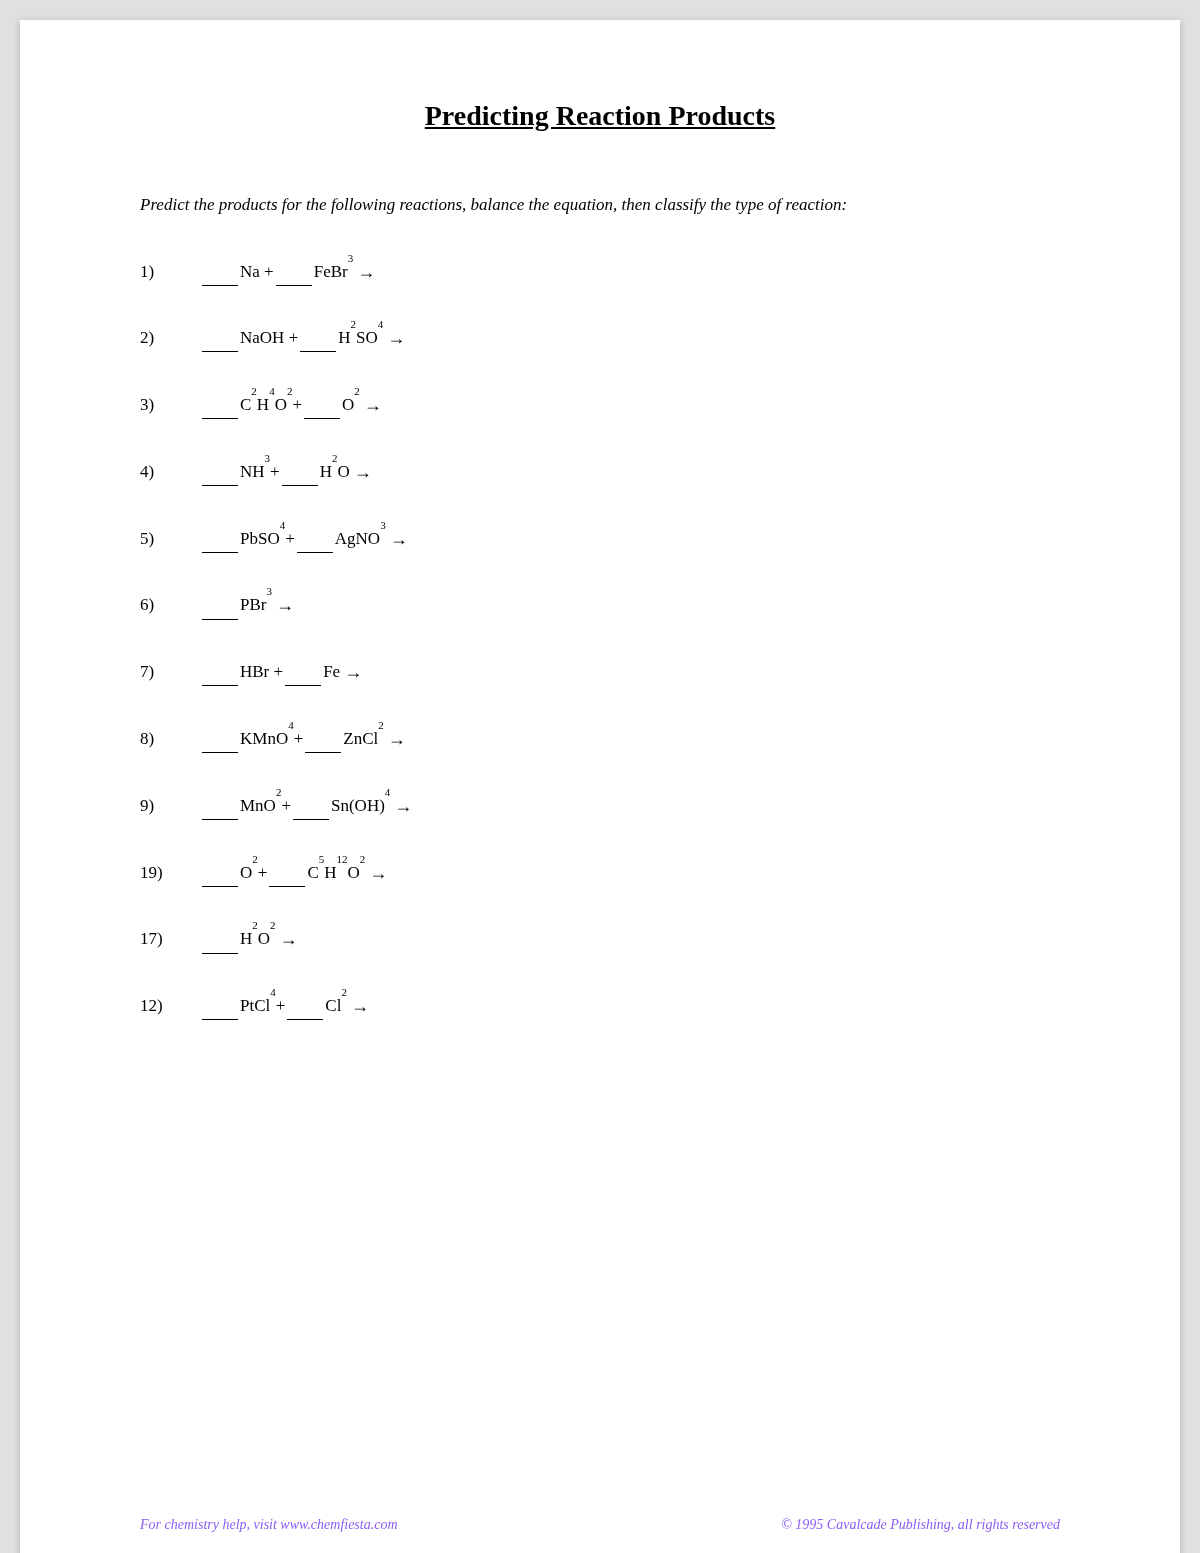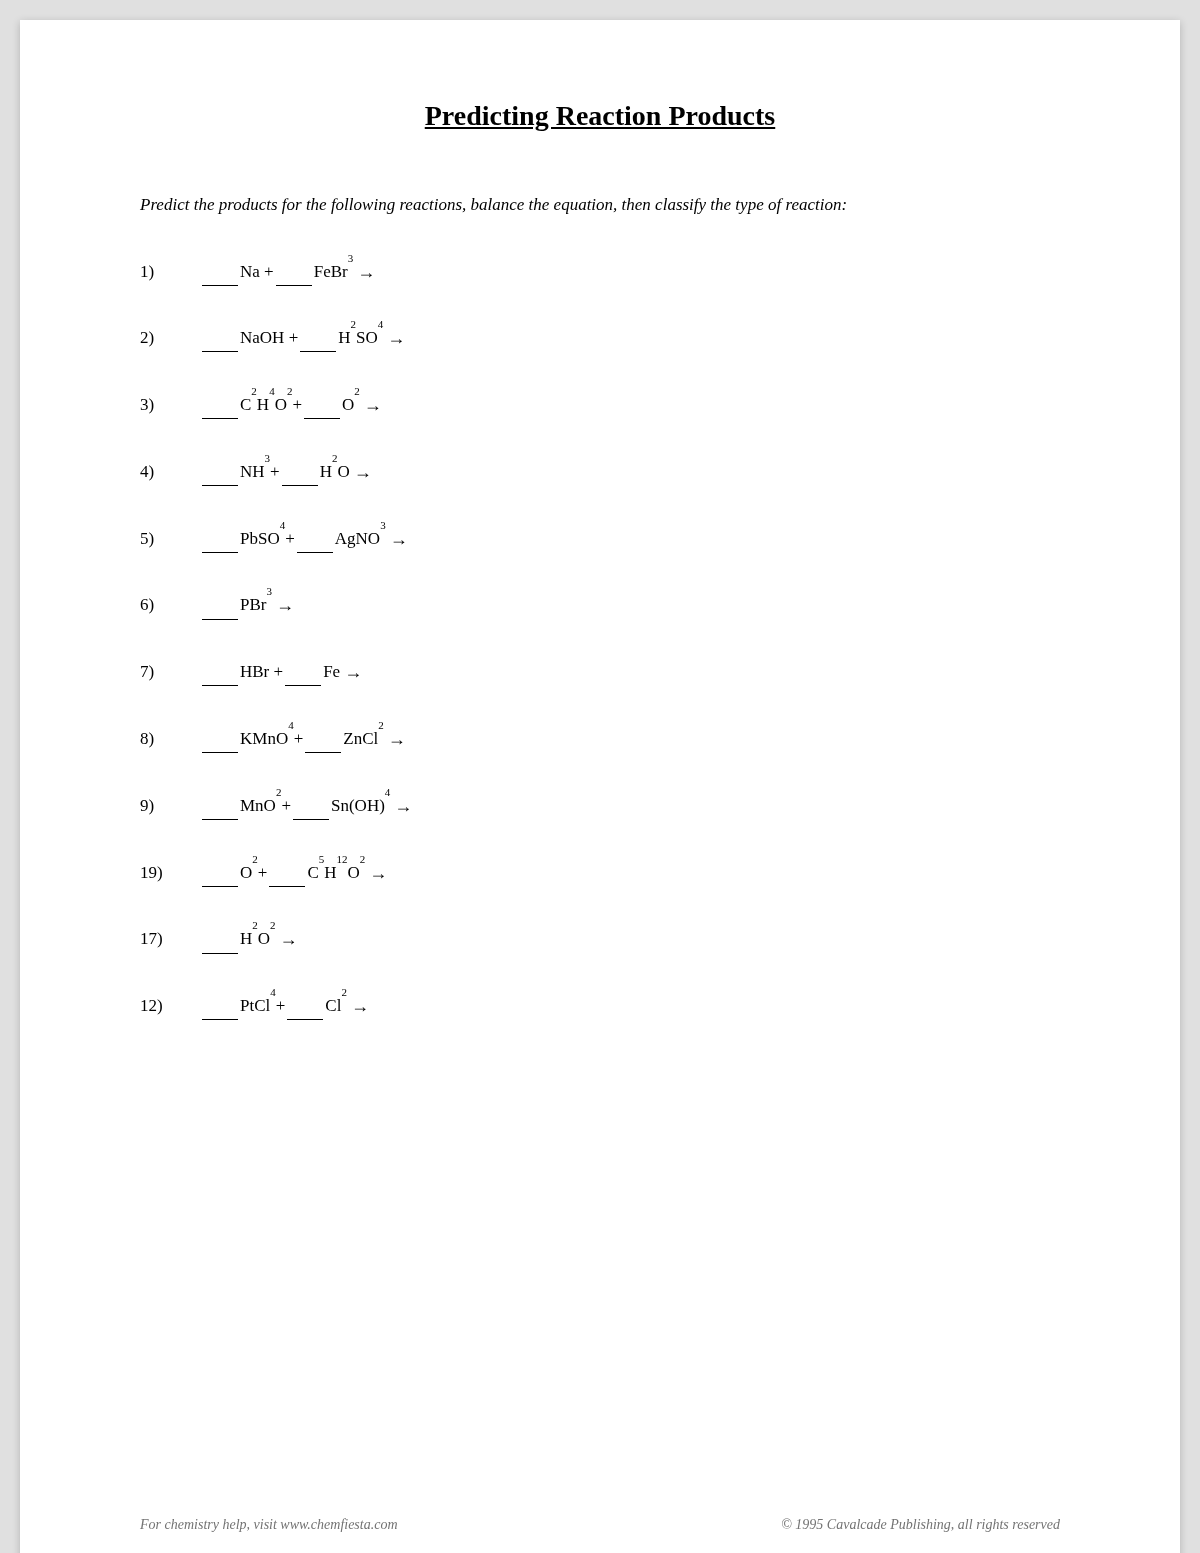--- a/index.html
+++ b/index.html
@@ -91,21 +91,21 @@
     .footer {
       position: absolute;
       bottom: 40px;
       left: 120px;
       right: 120px;
       display: flex;
       justify-content: space-between;
       font-style: italic;
       font-size: 14px;
       font-family: 'Times New Roman', Times, serif;
-      color: #737373;
+      color: #8b5cf6;
     }
   </style>
 </head>
 <body>
 
 <div class="page">
 
   <h1 class="page-title">Predicting Reaction Products</h1>
 
   <p class="instructions">Predict the products for the following reactions, balance the equation, then classify the type of reaction:</p>

